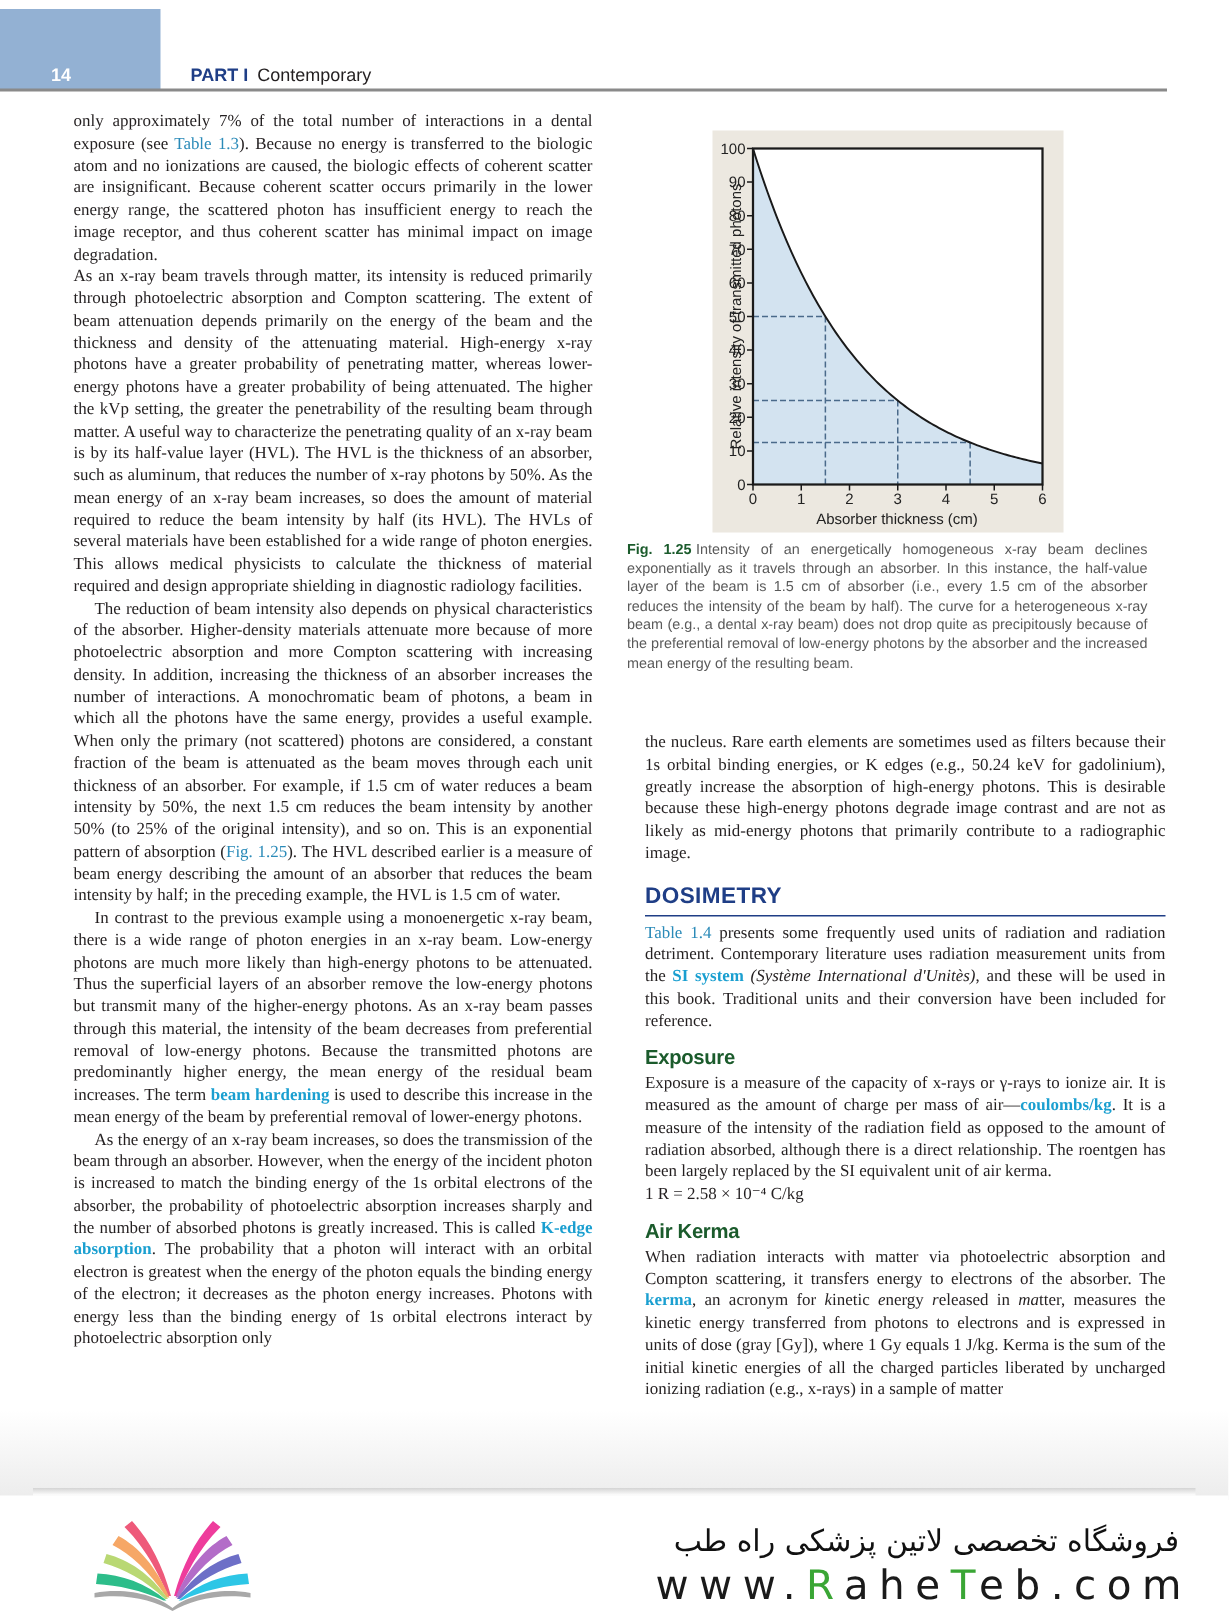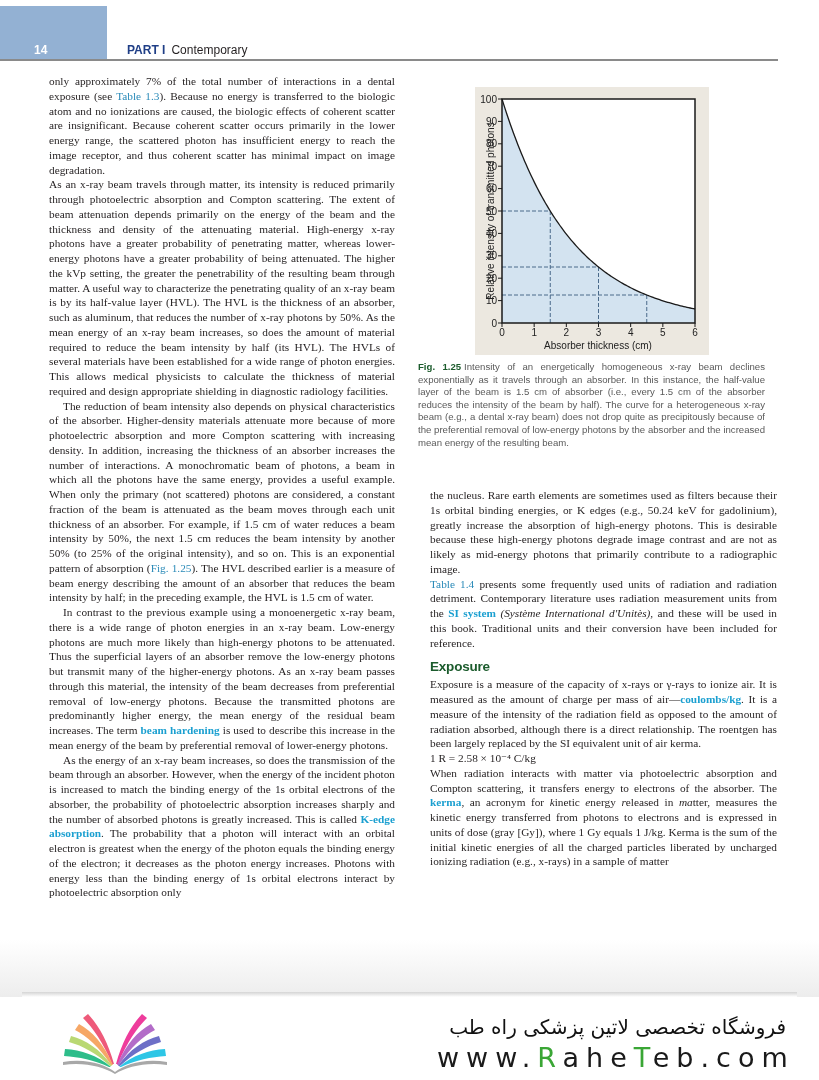--- a/index.html
+++ b/index.html
@@ -119,26 +119,28 @@
   </svg>
 </div>
 
 <div class="caption">
   <span class="fig-label">Fig. 1.25</span><span>Intensity of an energetically homogeneous x-ray beam declines exponentially as it travels through an absorber. In this instance, the half-value layer of the beam is 1.5 cm of absorber (i.e., every 1.5 cm of the absorber reduces the intensity of the beam by half). The curve for a heterogeneous x-ray beam (e.g., a dental x-ray beam) does not drop quite as precipitously because of the preferential removal of low-energy photons by the absorber and the increased mean energy of the resulting beam.</span>
 </div>
 
 <div class="col col-right">
   <p>the nucleus. Rare earth elements are sometimes used as filters because their 1s orbital binding energies, or K edges (e.g., 50.24 keV for gadolinium), greatly increase the absorption of high-energy photons. This is desirable because these high-energy photons degrade image contrast and are not as likely as mid-energy photons that primarily contribute to a radiographic image.</p>
 
+  <h2 class="major">DOSIMETRY</h2>
   <p><span class="link">Table 1.4</span><span> presents some frequently used units of radiation and radiation detriment. Contemporary literature uses radiation measurement units from the </span><span class="link-bold">SI system</span><span class="it"> (Système International d'Unitès)</span><span>, and these will be used in this book. Traditional units and their conversion have been included for reference.</span></p>
 
   <h3 class="sub">Exposure</h3>
   <p><span>Exposure is a measure of the capacity of x-rays or γ-rays to ionize air. It is measured as the amount of charge per mass of air—</span><span class="link-bold">coulombs/kg</span><span>. It is a measure of the intensity of the radiation field as opposed to the amount of radiation absorbed, although there is a direct relationship. The roentgen has been largely replaced by the SI equivalent unit of air kerma.</span></p>
   <p style="text-align:left">1 R = 2.58 × 10⁻⁴ C/kg</p>
 
+  <h3 class="sub">Air Kerma</h3>
   <p><span>When radiation interacts with matter via photoelectric absorption and Compton scattering, it transfers energy to electrons of the absorber. The </span><span class="link-bold">kerma</span><span>, an acronym for </span><span class="it">k</span><span>inetic </span><span class="it">e</span><span>nergy </span><span class="it">r</span><span>eleased in </span><span class="it">ma</span><span>tter, measures the kinetic energy transferred from photons to electrons and is expressed in units of dose (gray [Gy]), where 1 Gy equals 1 J/kg. Kerma is the sum of the initial kinetic energies of all the charged particles liberated by uncharged ionizing radiation (e.g., x-rays) in a sample of matter</span></p>
 </div>
 
 <div class="fade"></div>
 <div class="cut-edge"></div>
 <div class="bottom-cut"></div>
 
 <svg class="logo" width="120" height="62" viewBox="0 0 120 62">
   <path d="M57 52 C48 30 38 16 28 6 L33 2 C44 14 53 30 59 52 Z" fill="#ee5a7a"></path>
   <path d="M56 53 C44 35 32 24 20 18 L24 12 C37 19 49 32 58 53 Z" fill="#f6a766"></path>

